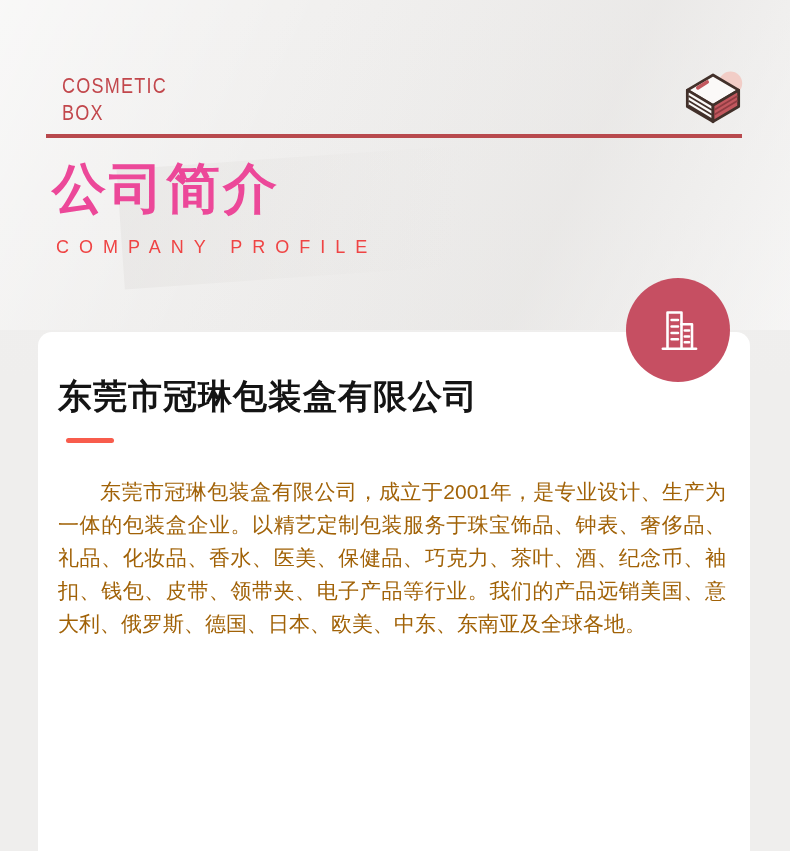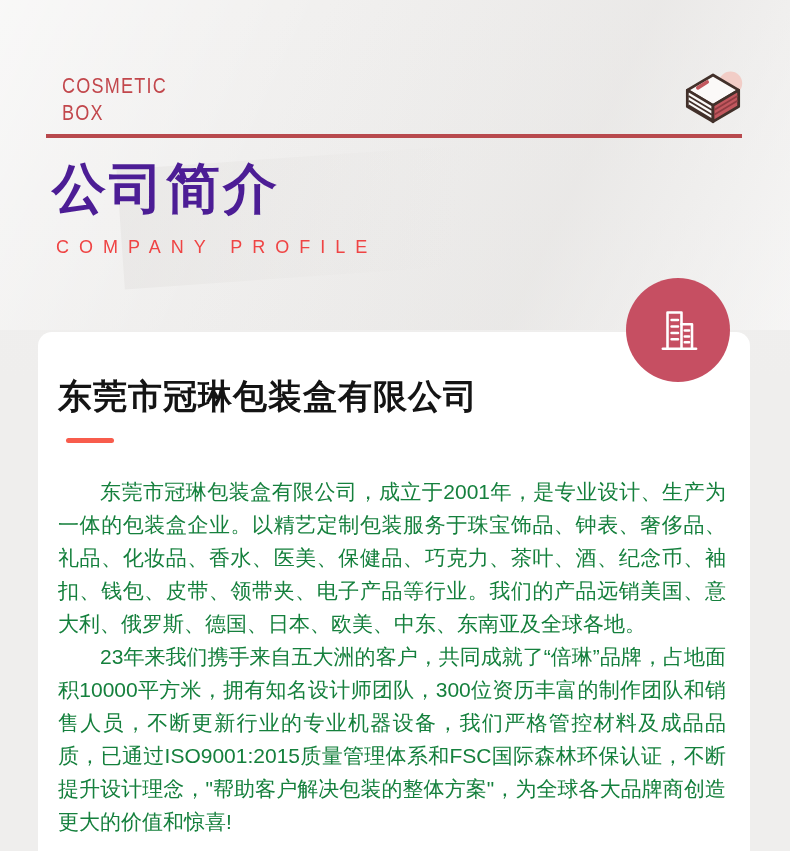--- a/index.html
+++ b/index.html
@@ -38,21 +38,21 @@
     background:#ffffff;border-radius:14px 14px 0 0;
     box-sizing:border-box;padding:44px 28px 0 20px;
   }
   .company-name{
     margin:0;font-size:34px;line-height:40px;font-weight:bold;
     color:#141414;letter-spacing:1px;
   }
   .accent{width:48px;height:5px;border-radius:2.5px;margin:22px 0 0 8px;}
   .profile-text p{
     margin:0;width:668px;
-    font-size:21px;line-height:33px;color:#15803d;
+    font-size:21px;line-height:33px;color:#a16207;
     text-align:justify;text-indent:2em;
     word-break:break-all;
   }
   .profile-text p:first-child{margin-top:32px;}
 
   .badge{
     position:absolute;left:626px;top:278px;width:104px;height:104px;
     border-radius:50%;display:flex;align-items:center;justify-content:center;
   }
 </style>
@@ -74,29 +74,28 @@
     <polygon points="8,19 8,33 30,46 30,32" fill="#fbf9f8" stroke="#42302a" stroke-width="2.4" stroke-linejoin="round"></polygon>
     <polygon points="52,19 52,33 30,46 30,32" fill="#c2575e" stroke="#42302a" stroke-width="2.4" stroke-linejoin="round"></polygon>
     <path d="M9 24 L29 36 M9 28 L29 40 M9 32 L29 44" stroke="#42302a" stroke-width="1.5" fill="none"></path>
     <path d="M31 36 L51 24 M31 40 L51 28" stroke="#8f3c42" stroke-width="1.5" fill="none"></path>
     <path d="M17 17 L25 12" stroke="#c2575e" stroke-width="3.2" stroke-linecap="round" fill="none"></path>
   </svg>
 </div>
 
 <div class="divider" style="background: rgb(184, 73, 77);"></div>
 
-<h1 class="section-title" style="color: #4c1d95;">公司简介</h1>
+<h1 class="section-title" style="color: #ec4899;">公司简介</h1>
 <div class="section-subtitle" style="color: #ef4444;">COMPANY PROFILE</div>
 
 <section class="card">
   <h2 class="company-name">东莞市冠琳包装盒有限公司</h2>
   <div class="accent" style="background: rgb(248, 92, 76);"></div>
   <div class="profile-text">
     <p>东莞市冠琳包装盒有限公司，成立于2001年，是专业设计、生产为一体的包装盒企业。以精艺定制包装服务于珠宝饰品、钟表、奢侈品、礼品、化妆品、香水、医美、保健品、巧克力、茶叶、酒、纪念币、袖扣、钱包、皮带、领带夹、电子产品等行业。我们的产品远销美国、意大利、俄罗斯、德国、日本、欧美、中东、东南亚及全球各地。</p>
-    <p>23年来我们携手来自五大洲的客户，共同成就了“倍琳”品牌，占地面积10000平方米，拥有知名设计师团队，300位资历丰富的制作团队和销售人员，不断更新行业的专业机器设备，我们严格管控材料及成品品质，已通过ISO9001:2015质量管理体系和FSC国际森林环保认证，不断提升设计理念，"帮助客户解决包装的整体方案"，为全球各大品牌商创造更大的价值和惊喜!</p>
   </div>
 </section>
 
 <div class="badge" style="background: rgb(198, 79, 98);">
   <svg width="56" height="56" viewBox="0 0 48 48">
     <g stroke="#ffffff" stroke-width="2.2" fill="none" stroke-linecap="round" stroke-linejoin="round">
       <path d="M15 40 L15 9 L27 9 L27 40"></path>
       <path d="M18.5 15.5 L24 15.5 M18.5 21 L24 21 M18.5 26.5 L24 26.5 M18.5 32 L24 32"></path>
       <path d="M27 19 L36 19 L36 40"></path>
       <path d="M29.8 24.5 L33.5 24.5 M29.8 29.5 L33.5 29.5 M29.8 34.5 L33.5 34.5"></path>

